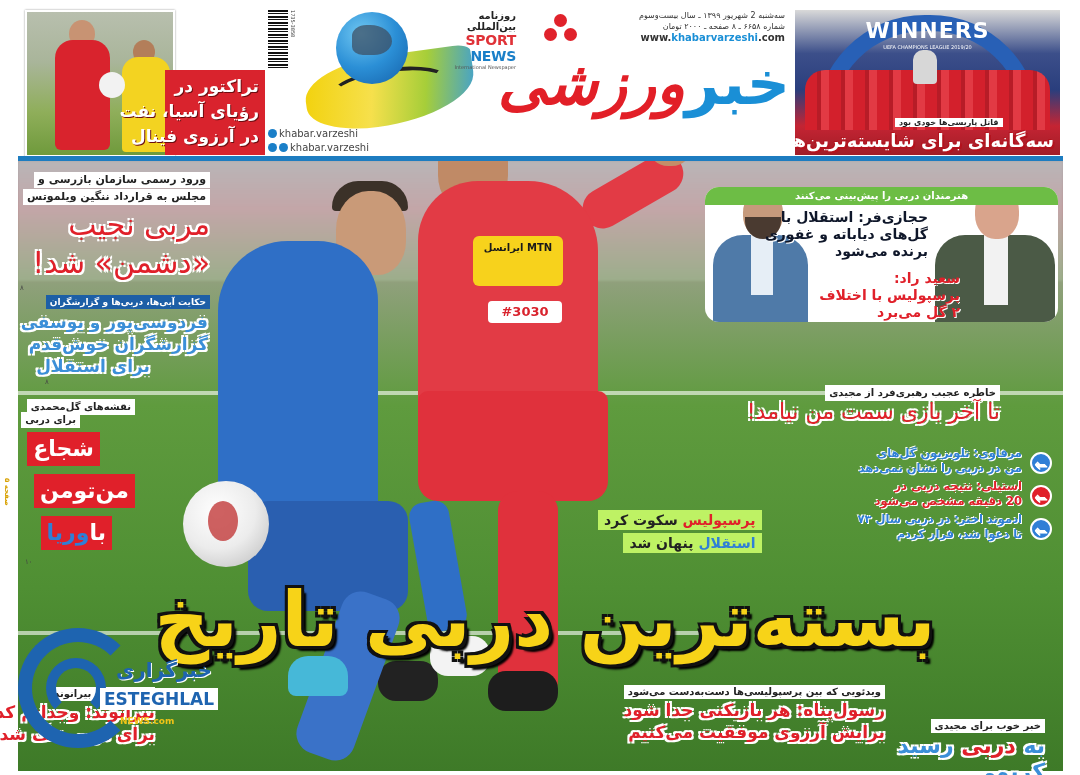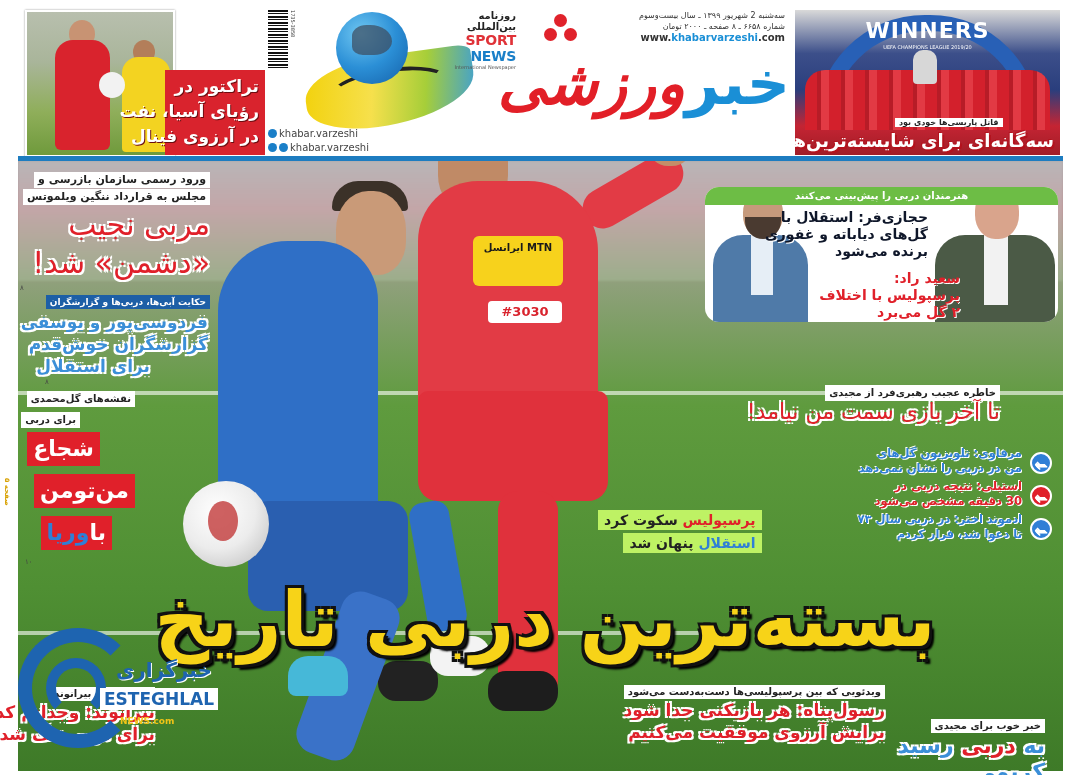--- a/index.html
+++ b/index.html
@@ -251,21 +251,21 @@
   <div class="h-red" style="right:870px;top:206px;font-size:30px;line-height:38px;">مربی نجیب</div>
   <div class="h-red" style="right:870px;top:244px;font-size:30px;line-height:38px;">«دشمن» شد!</div>
   <div class="page-ref" style="left:20px;top:284px;">۸</div>
 
   <div class="kicker blue" style="right:870px;top:295px;font-size:9px;line-height:14px;">حکایت آبی‌ها، دربی‌ها و گزارشگران</div>
   <div class="h-blue" style="right:872px;top:312px;font-size:17px;line-height:21px;">فردوسی‌پور و یوسفی</div>
   <div class="h-blue" style="right:872px;top:334px;font-size:17px;line-height:21px;">گزارشگران خوش‌قدم</div>
   <div class="h-blue" style="right:930px;top:356px;font-size:17px;line-height:21px;">برای استقلال</div>
   <div class="page-ref" style="left:45px;top:378px;">۸</div>
 
-  <div class="kicker" style="right:945px;top:391px;font-size:10px;">نقشه‌های گل‌محمدی</div>
+  <div class="kicker" style="right:945px;top:399px;font-size:10px;">نقشه‌های گل‌محمدی</div>
   <div class="kicker" style="right:1000px;top:412px;font-size:10px;">برای دربی</div>
   <div class="box-red" style="right:980px;top:432px;font-size:22px;line-height:34px;">شجاع</div>
   <div class="box-red" style="right:945px;top:474px;font-size:22px;line-height:34px;">من‌تومن</div>
   <div class="box-red" style="right:968px;top:516px;font-size:22px;line-height:34px;"><span>با</span><span class="blue-word">وریا</span></div>
   <div class="page-ref" style="left:25px;top:558px;">۱۰</div>
   <div class="page-ref" style="left:3px;top:478px;writing-mode:vertical-rl;color:#d8a100;font-weight:bold;">صفحه ۵</div>
 
   <div class="celebs">
     <div class="celeb-left">
       <div class="suit"></div>
@@ -296,21 +296,21 @@
 
   <div class="bullets">
     <div class="bullet blue">
       <span class="ic">←</span>
       <div>مرفاوی: تلویزیون گل‌های</div>
         <div>من در دربی را نشان نمی‌دهد</div>
     </div>
     <div class="bullet red">
       <span class="ic">←</span>
       <div>استیلی: نتیجه دربی در</div>
-        <div>30 دقیقه مشخص می‌شود</div>
+        <div>20 دقیقه مشخص می‌شود</div>
     </div>
     <div class="bullet blue">
       <span class="ic">←</span>
       <div>ادموند اختر: در دربی سال ۷۳</div>
         <div>تا دعوا شد، فرار کردم</div>
     </div>
   </div>
 
   <div class="sub-box">
     <div><span class="r">پرسپولیس</span> <span>سکوت کرد</span></div>

